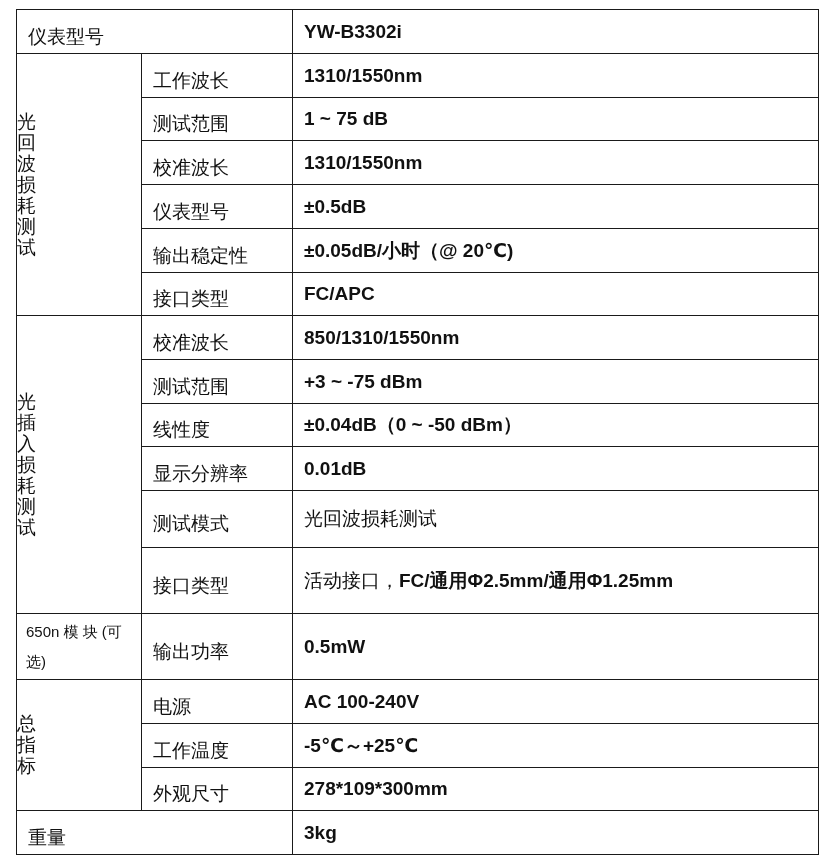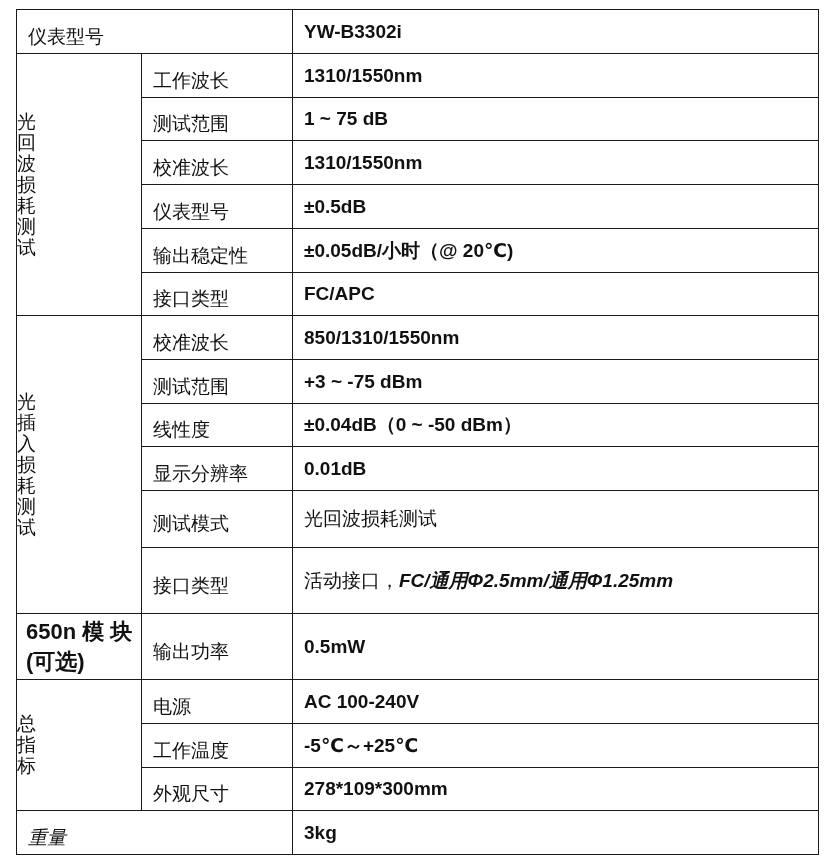--- a/index.html
+++ b/index.html
@@ -9,22 +9,22 @@
                table-layout: fixed; width: 802px; }
   table.spec td { border: 1.3px solid #1a1a1a; padding: 0; vertical-align: middle;
                   font-size: 19px; line-height: 22px; }
   td .t { display: block; padding-left: 11px; }
   td.label .t { font-weight: normal; margin-top: 10px; }
   td.val .t { font-weight: bold; padding-left: 11px; }
   td.val.cjk .t { font-weight: normal; }
   td.group { text-align: left; }
   td.group .vt { display: inline-block; width: 22px; font-size: 19px; line-height: 21px;
                  word-break: break-all; white-space: normal; }
-  td.mod .t { font-size: 22px; font-weight: bold; line-height: 30px; padding-left: 9px; padding-right: 4px; }
-  .b { font-weight: bold; font-style: italic; }
+  td.mod .t { font-size: 15px; font-weight: normal; line-height: 30px; padding-left: 9px; padding-right: 4px; }
+  .b { font-weight: bold; }
 </style>
 </head>
 <body>
 
 <table class="spec">
   <colgroup>
       <col style="width:125px">
       <col style="width:151px">
       <col style="width:526px">
     </colgroup>

